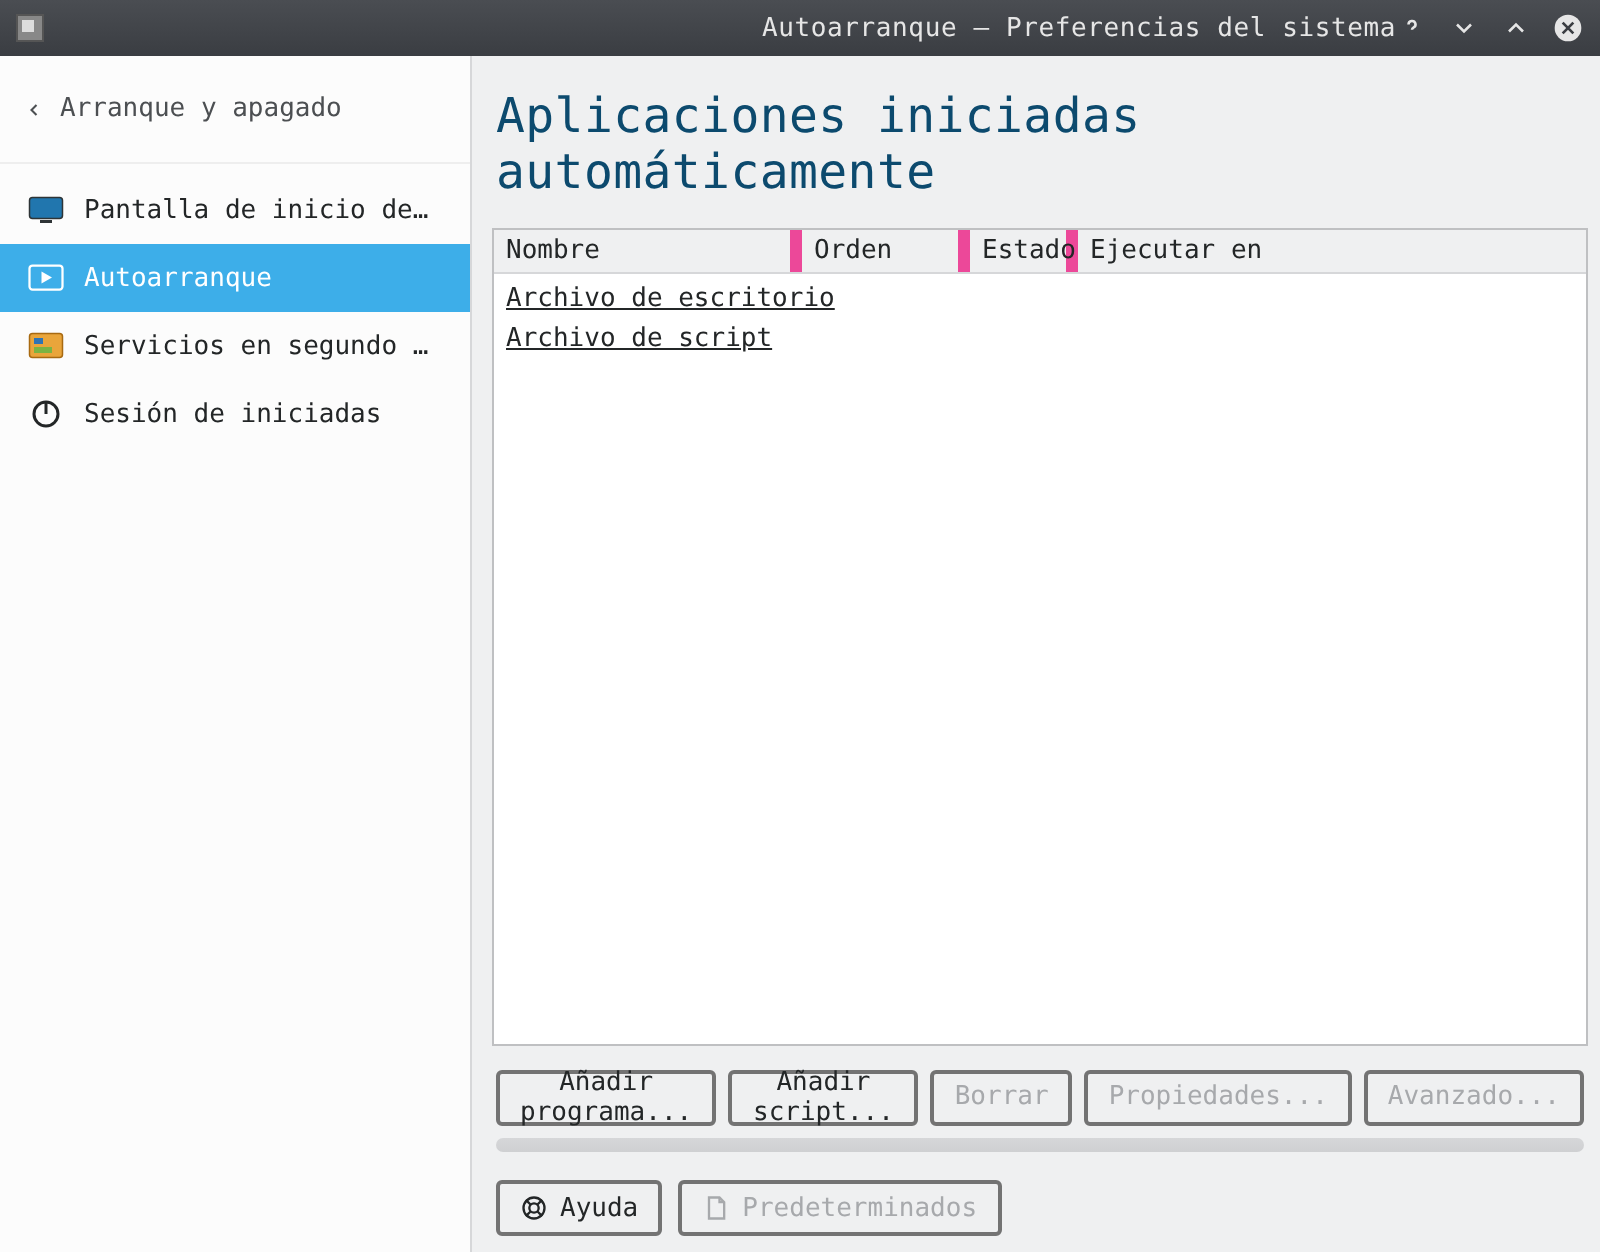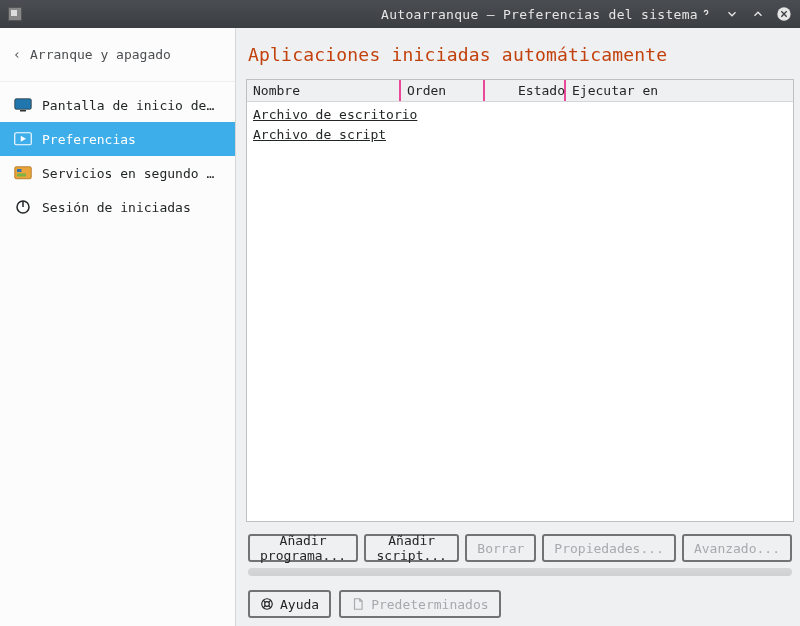--- a/index.html
+++ b/index.html
@@ -60,42 +60,42 @@
   }
   .nav-item.selected { background:#3daee9; color:#fff; }
   .nav-icon { width:18px; height:14px; display:inline-flex; align-items:center; justify-content:center; flex:0 0 18px; }
   .nav-label { overflow:hidden; text-overflow: ellipsis; }
 
   .main {
     flex:1;
     display:flex; flex-direction:column;
     padding: 12px 6px 8px 10px;
   }
-  .page-title { font-size: 18px; color:#c2410c; padding: 4px 2px 14px 2px; letter-spacing:.2px; }
+  .page-title { font-size: 24px; color:#0c4a6e; padding: 4px 2px 14px 2px; letter-spacing:.2px; }
 
   .table-wrap {
     border: 1px solid #bfc0c2;
     background:#fff;
     height: 444px;
     overflow:hidden;
   }
   .thead { display:flex; height:22px; background:#eff0f1; border-bottom:1px solid #d6d7d9; }
   .th {
     display:flex; align-items:center;
     padding: 0 6px;
-    border-right:2px solid #ec4899;
+    border-right:6px solid #ec4899;
     color:#232627;
     font-size:13px;
     user-select:none;
     cursor:default;
   }
   .th.last { border-right:none; flex:1; }
   .col-name { width:154px; }
   .col-order { width:84px; }
-  .col-status { width:54px;margin-left:27px; }
+  .col-status { width:54px; }
 
   .trow { display:flex; height:20px; align-items:flex-end;text-decoration:underline; }
   .td { padding:0 6px; font-size:13px; }
   .td.name { width:100%; }
 
   .btnrow {
     display:flex; gap:6px;
     padding: 12px 2px 0 2px;
     align-items:center;
   }
@@ -179,21 +179,21 @@
         <span class="nav-label">Pantalla de inicio de s…</span>
       </div>
 
       <div class="nav-item selected">
         <span class="nav-icon">
           <svg viewBox="0 0 24 18">
               <rect x="1" y="1" width="22" height="16" rx="2" fill="none" stroke="#ffffff" stroke-width="1.5"></rect>
               <polygon points="9,5 9,13 16,9" fill="#ffffff"></polygon>
             </svg>
         </span>
-        <span class="nav-label">Preferencias</span>
+        <span class="nav-label">Autoarranque</span>
       </div>
 
       <div class="nav-item">
         <span class="nav-icon">
           <svg viewBox="0 0 24 18">
               <rect x="1" y="1" width="22" height="16" rx="2" fill="#e9a53b" stroke="#a86a11"></rect>
               <rect x="4" y="4" width="6" height="4" fill="#2e74b5"></rect>
               <rect x="4" y="10" width="12" height="4" fill="#7cb342"></rect>
             </svg>
         </span>

